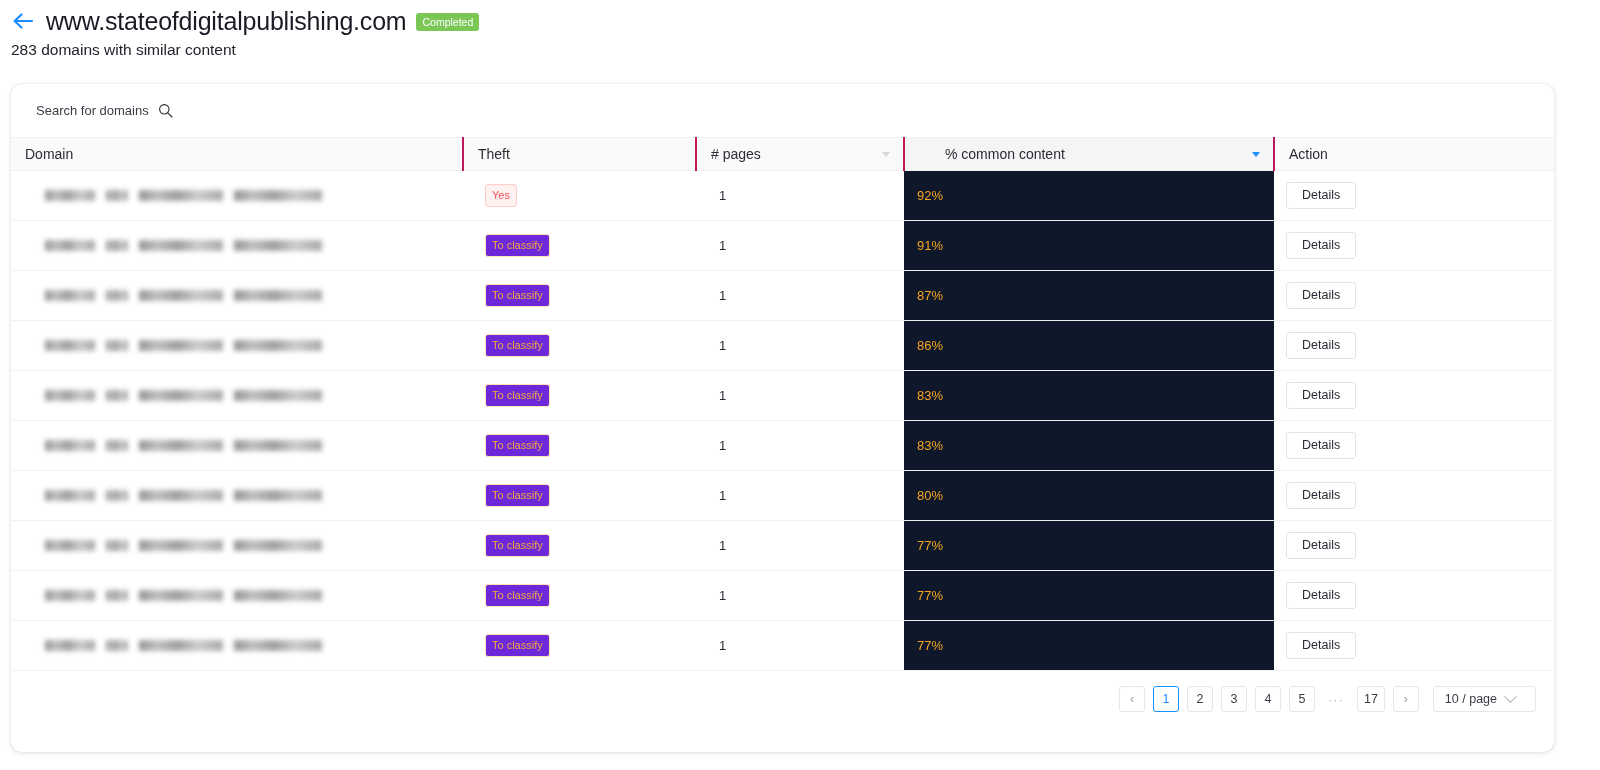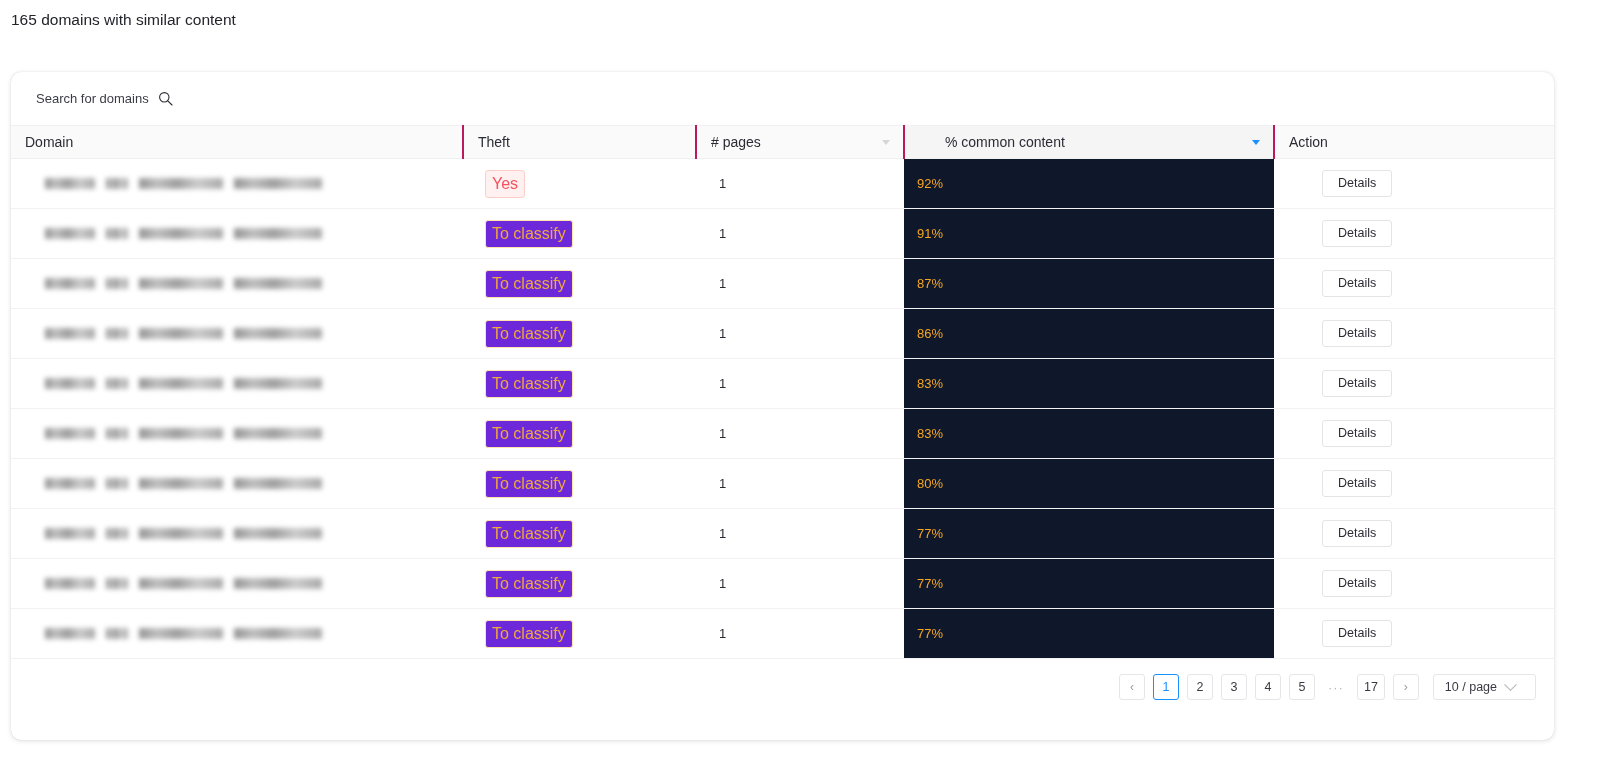--- a/index.html
+++ b/index.html
@@ -71,21 +71,21 @@
     color: #23232c;
     margin-top: 5px;
     margin-left: 1px;
     font-weight: 400;
   }
 
   
   .card {
     position: absolute;
     left: 11px;
-    top: 72px;
+    top: 84px;
     width: 1543px;
     height: 668px;
     background: #ffffff;
     border-radius: 10px;
     box-shadow: 0 1px 5px rgba(20,20,40,0.13), 0 0 1px rgba(20,20,40,0.18);
     overflow: hidden;
   }
 
   
   .search-bar {
@@ -181,21 +181,21 @@
     background: linear-gradient(90deg,#8e8e8e 0%, #bdbdbd 22%, #9a9a9a 45%, #c9c9c9 70%, #a5a5a5 100%);
   }
   .rb1 { width: 50px; }
   .rb2 { width: 22px; }
   .rb3 { width: 84px; }
   .rb4 { width: 88px; }
 
   
   .badge {
     display: inline-block;
-    font-size: 16px;
+    font-size: 11px;
     line-height: 1;
     padding: 5px 6px;
     border-radius: 3px;
     font-weight: 400;
     white-space: nowrap;
   }
   .badge-yes {
     color: #f5515f;
     background: #fff1f0;
     border: 1px solid #ffcdc9;
@@ -212,21 +212,20 @@
     display: inline-block;
     border: 1px solid #e4e4e6;
     background: #ffffff;
     border-radius: 3px;
     font-size: 12.5px;
     color: #2b2b35;
     padding: 6px 15px 7px;
     cursor: pointer;
     font-family: "Liberation Sans", sans-serif;
     line-height: 1;
-    margin-left: 36px;
   }
 
   
   .pagination {
     position: absolute;
     right: 18px;
     bottom: 40px;
     display: flex;
     align-items: center;
     gap: 8px;
@@ -281,21 +280,31 @@
     transform: rotate(45deg) translate(-2px,-2px);
     flex: 0 0 auto;
   }
 </style>
 </head>
 <body>
 
 <div class="page">
 
   <div class="page-header">
-    <div class="page-subtitle">165 domains with similar content</div>
+    <div class="title-row">
+      <div class="back-arrow">
+        <svg width="24" height="20" viewBox="0 0 24 20" fill="none" aria-hidden="true">
+          <path d="M21 10 H4" stroke="#1a8cff" stroke-width="2.2" stroke-linecap="round"></path>
+          <path d="M10.5 3.5 L3.6 10 L10.5 16.5" stroke="#1a8cff" stroke-width="2.2" stroke-linecap="round" stroke-linejoin="round" fill="none"></path>
+        </svg>
+      </div>
+      <div class="page-title">www.stateofdigitalpublishing.com</div>
+      <div class="status-badge">Completed</div>
+    </div>
+    <div class="page-subtitle">283 domains with similar content</div>
   </div>
 
   <div class="card">
 
     <div class="search-bar">
       <div class="search-field">
         <span class="search-placeholder">Search for domains</span>
         <span class="search-icon">
           <svg width="15" height="15" viewBox="0 0 15 15" fill="none" aria-hidden="true">
             <circle cx="6.3" cy="6.3" r="4.7" stroke="#2b2b35" stroke-width="1.1"></circle>

